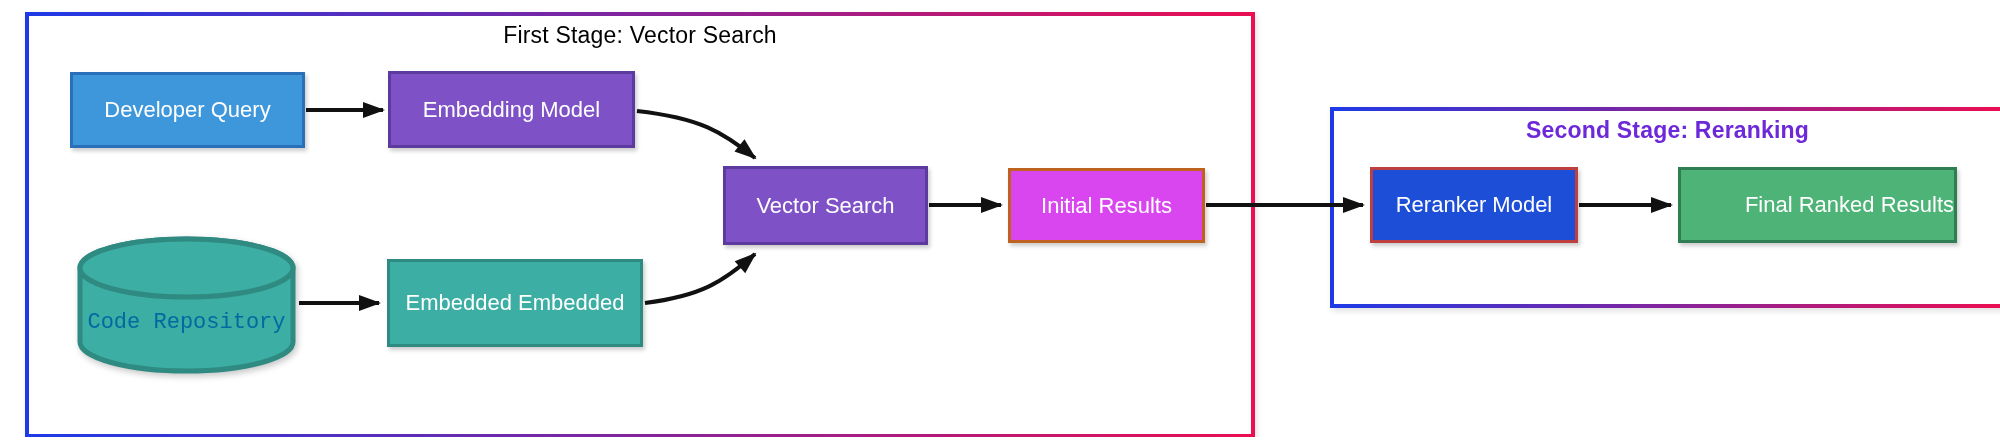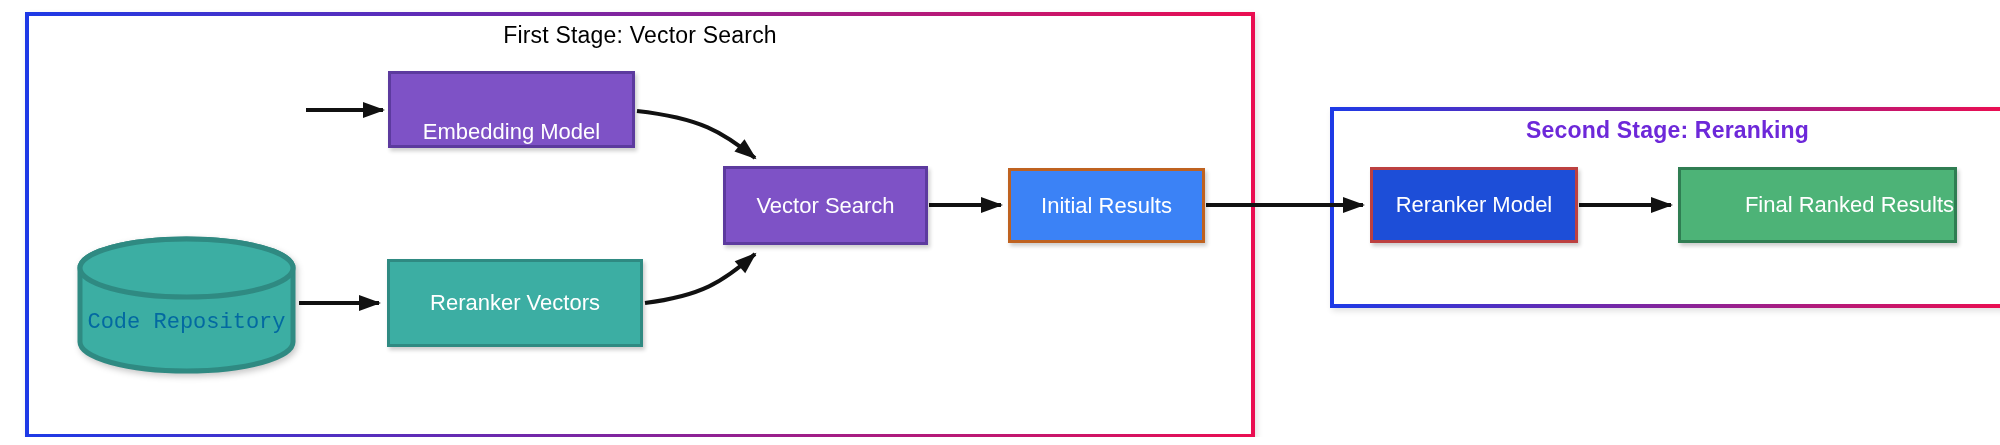--- a/index.html
+++ b/index.html
@@ -87,42 +87,45 @@
     </defs>
     <path class="edge" d="M291,110 L368,110" marker-end="url(#ah)"></path>
     <path class="edge" d="M622,111 C685,118 708,132 740,158" marker-end="url(#ah)"></path>
     <path class="edge" d="M284,303 L364,303" marker-end="url(#ah)"></path>
     <path class="edge" d="M630,303 C686,296 708,282 740,254" marker-end="url(#ah)"></path>
     <path class="edge" d="M914,205 L986,205" marker-end="url(#ah)"></path>
     <path class="edge" d="M1191,205 L1348,205" marker-end="url(#ah)"></path>
     <path class="edge" d="M1564,205 L1656,205" marker-end="url(#ah)"></path>
   </svg>
 
+  <div class="node" style="left: 55px; top: 72px; width: 235px; height: 76px; background-color: rgb(62, 150, 219); border-color: rgb(42, 112, 184); color: rgb(255, 255, 255);">
+    <span>Developer Query</span>
+  </div>
 
-  <div class="node" style="left: 373px; top: 71px; width: 247px; height: 77px; background-color: rgb(126, 82, 198); border-color: rgb(92, 58, 158); color: rgb(255, 255, 255); align-items: flex-end;">
+  <div class="node" style="left: 373px; top: 71px; width: 247px; height: 77px; background-color: rgb(126, 82, 198); border-color: rgb(92, 58, 158); color: rgb(255, 255, 255);">
     <span>Embedding Model</span>
   </div>
 
   <div class="cylinder-wrap" style="left:60px; top:234px; width:223px; height:142px;">
     <svg width="223" height="142" viewBox="0 0 223 142">
       <path d="M5,34 A106.5,29 0 0 1 218,34 L218,108 A106.5,29 0 0 1 5,108 Z" stroke-width="5" stroke-linejoin="round" style="fill: rgb(60, 174, 163); stroke: rgb(47, 138, 130);"></path>
       <ellipse cx="111.5" cy="34" rx="106.5" ry="29" stroke-width="5" style="fill: rgb(60, 174, 163); stroke: rgb(47, 138, 130);"></ellipse>
     </svg>
     <div class="cylinder-label" style="color: #0369a1; font-family: Liberation Mono, monospace;">Code Repository</div>
   </div>
 
   <div class="node" style="left: 372px; top: 259px; width: 256px; height: 88px; background-color: rgb(60, 174, 163); border-color: rgb(47, 138, 130); color: rgb(255, 255, 255);">
-    <span>Reranker Vectors</span>
+    <span>Embedded Embedded</span>
   </div>
 
   <div class="node" style="left: 708px; top: 166px; width: 205px; height: 79px; background-color: rgb(126, 82, 198); border-color: rgb(92, 58, 158); color: rgb(255, 255, 255); text-align: right;">
     <span>Vector Search</span>
   </div>
 
-  <div class="node" style="left: 993px; top: 168px; width: 197px; height: 75px; background-color: #3b82f6; border-color: rgb(191, 98, 32); color: rgb(255, 255, 255);">
+  <div class="node" style="left: 993px; top: 168px; width: 197px; height: 75px; background-color: #d946ef; border-color: rgb(191, 98, 32); color: rgb(255, 255, 255);">
     <span>Initial Results</span>
   </div>
 
   <div class="node" style="left: 1355px; top: 167px; width: 208px; height: 76px; background-color: #1d4ed8; border-color: rgb(188, 64, 64); color: rgb(255, 255, 255);">
     <span>Reranker Model</span>
   </div>
 
   <div class="node" style="left: 1663px; top: 167px; width: 279px; height: 76px; background-color: rgb(77, 179, 119); border-color: rgb(47, 125, 82); color: rgb(255, 255, 255); justify-content: flex-end;">
     <span>Final Ranked Results</span>
   </div>

